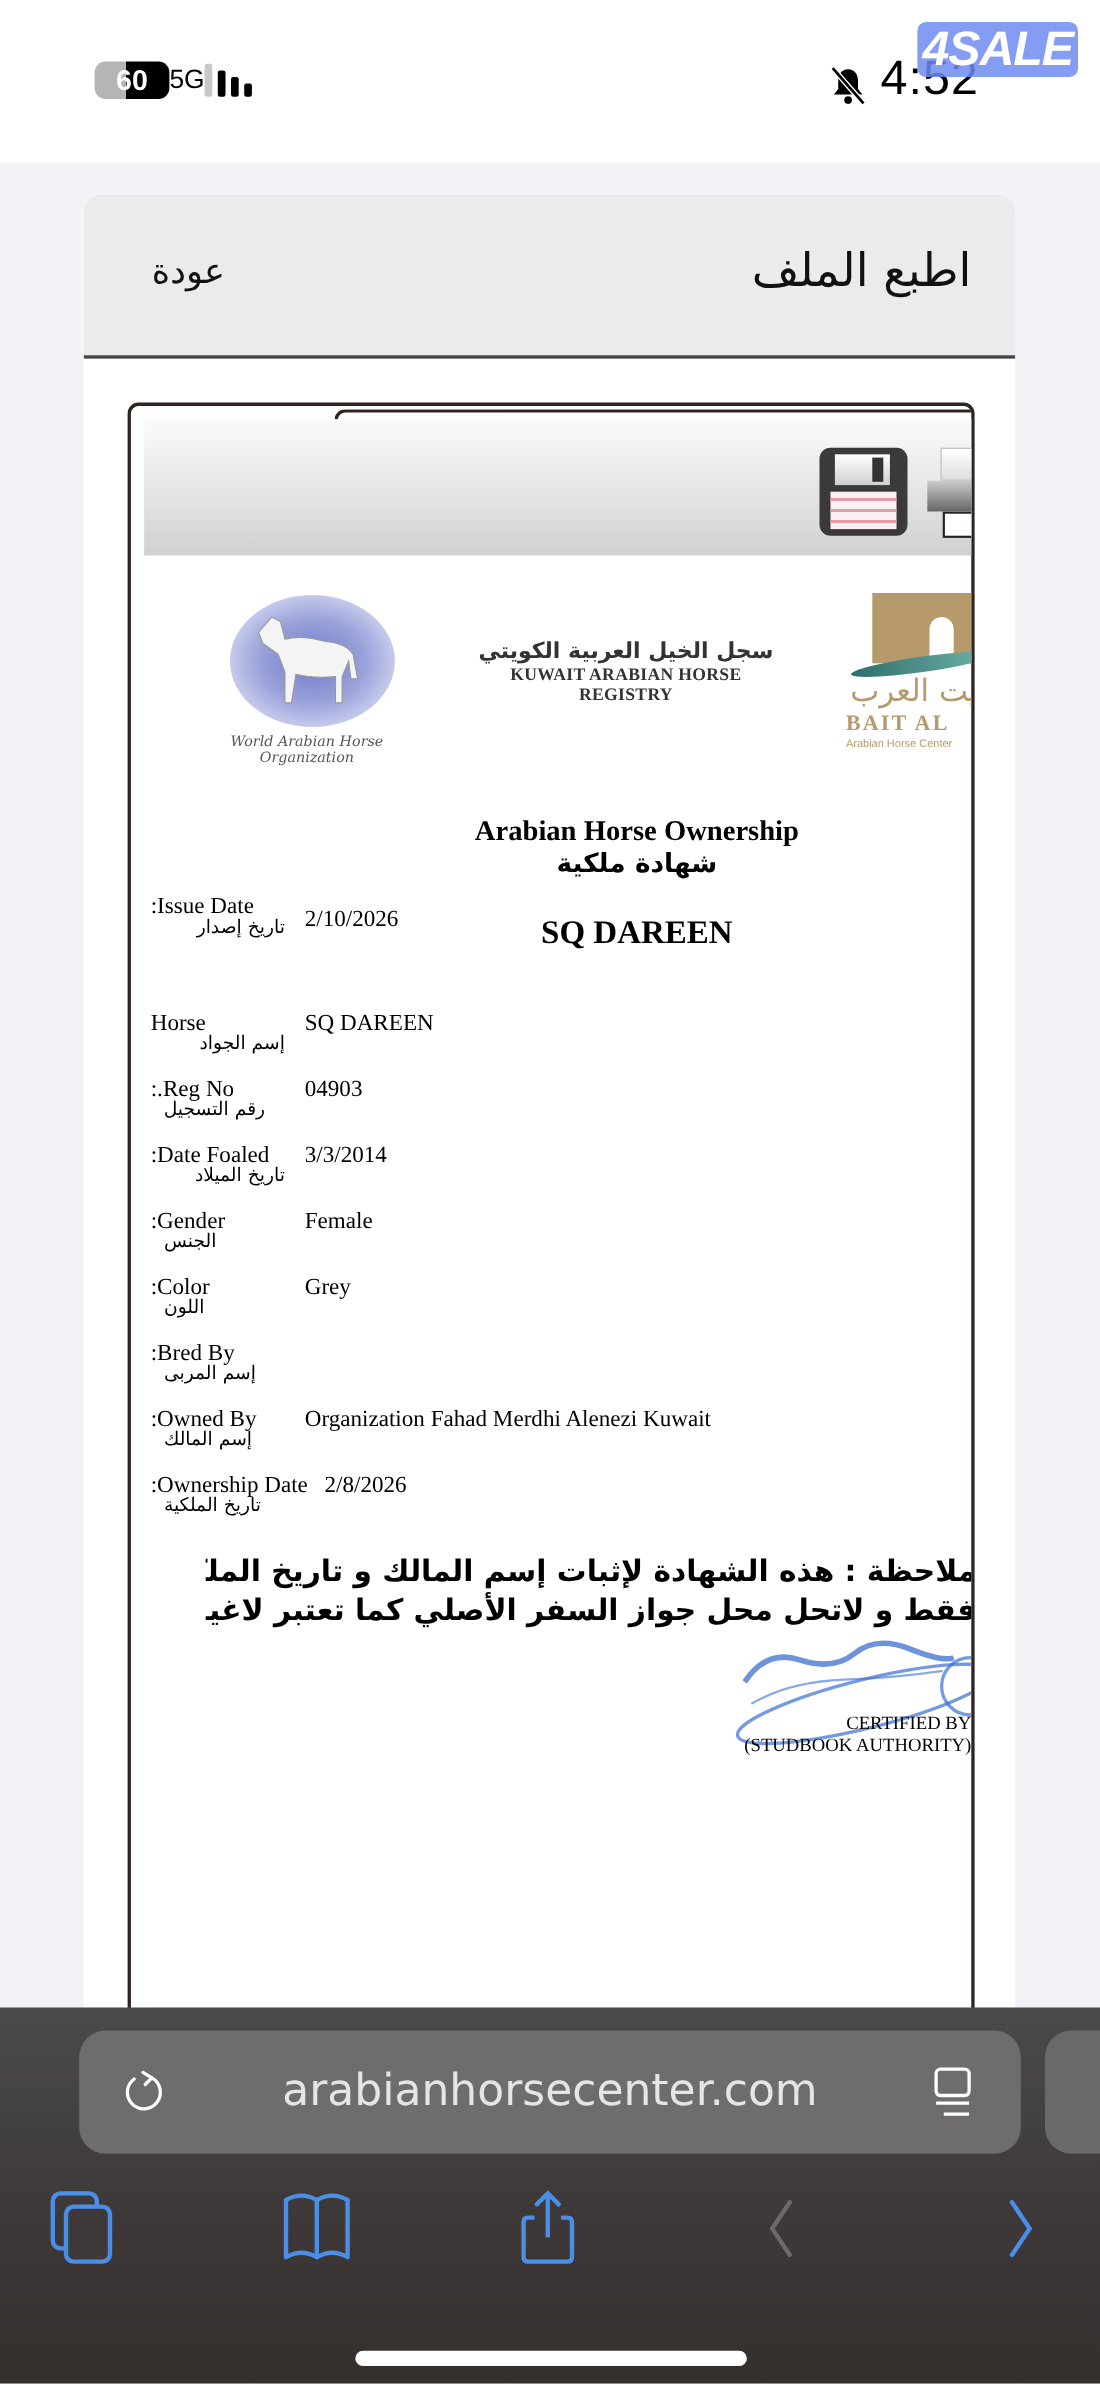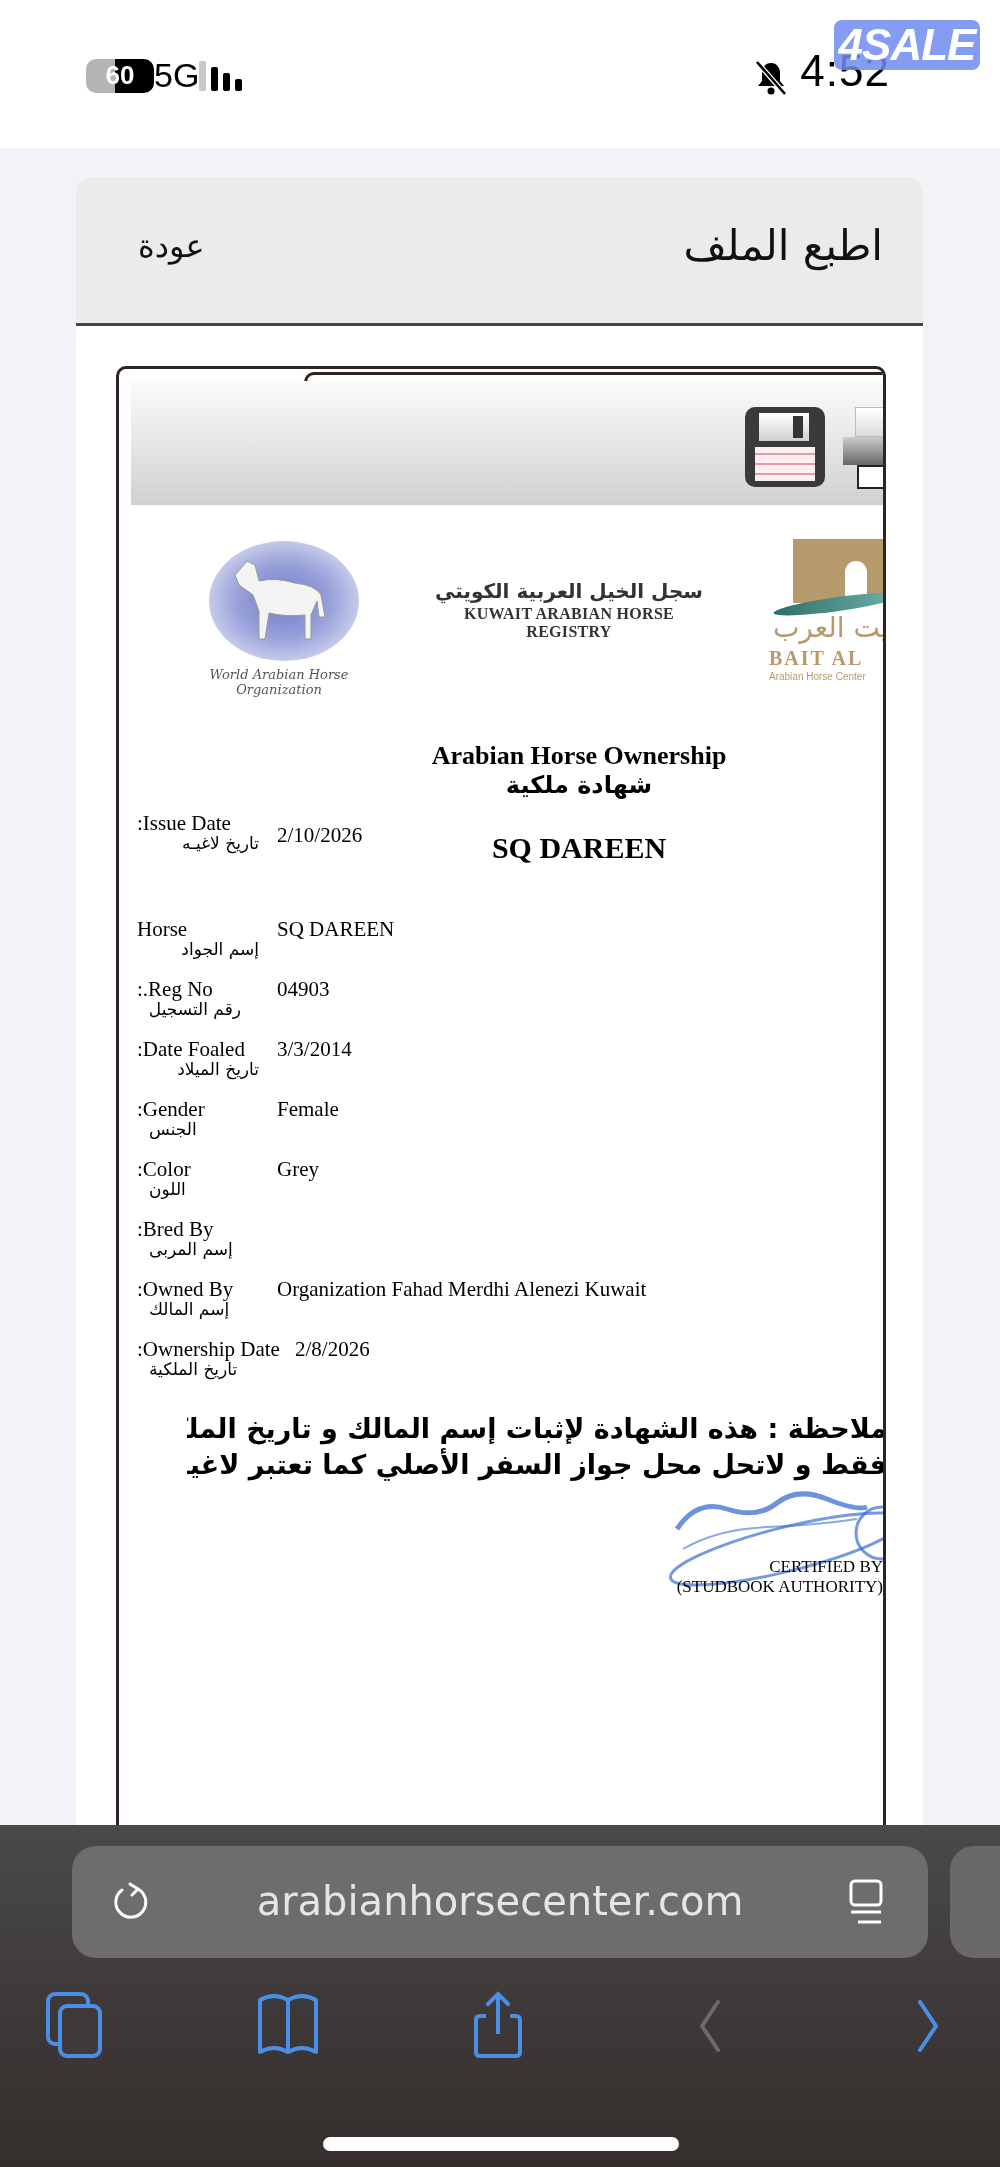--- a/index.html
+++ b/index.html
@@ -4,21 +4,21 @@
 <style>
   * { box-sizing: border-box; margin: 0; padding: 0; }
   html, body { width: 1000px; height: 2167px; overflow: hidden; background: #f2f2f7; }
   body { position: relative; font-family: "Liberation Sans", sans-serif; }
 
   
   .status-bar { position: absolute; left: 0; top: 0; width: 1000px; height: 148px; background: #ffffff; }
   .sb-left { position: absolute; left: 86px; top: 56px; display: flex; align-items: center; }
   .battery-pill { display: inline-flex; align-items: center; justify-content: center; width: 68px; height: 34px; border-radius: 10px;
     background: linear-gradient(90deg, #b5b5b5 0 42%, #000 42% 100%); color: #fff; font-weight: 700; font-size: 26px; }
-  .net-type { font-size: 34px; color: #000; }
+  .net-type { font-size: 24px; color: #000; }
   .signal { display: inline-flex; align-items: flex-end; gap: 5px; height: 30px; }
   .signal span { display: block; width: 7px; background: #000; border-radius: 2px; }
   .signal span.dim { background: #c8c8c8; }
   .sb-right { position: absolute; right: 110px; top: 46px; display: flex; align-items: flex-end; gap: 12px; }
   .time { font-size: 44px; color: #000; letter-spacing: 1px; }
   .badge-4sale { position: absolute; right: 20px; top: 20px; width: 146px; height: 50px; border-radius: 8px; background: rgba(110,140,240,0.85);
     color: #fff; font-weight: 700; font-style: italic; font-size: 44px; line-height: 50px; text-align: center; letter-spacing: -1px; }
 
   
   .page-card { position: absolute; left: 76px; top: 177px; width: 847px; height: 1650px; background: #ffffff; border-radius: 16px 16px 0 0; overflow: hidden; }
@@ -152,21 +152,21 @@
         <div class="bait-sub">Arabian Horse Center</div>
       </div>
     </div>
 
     <div class="cert-title">Arabian Horse Ownership</div>
     <div class="cert-title-ar">شهادة ملكية</div>
     <div class="horse-heading">SQ DAREEN</div>
 
     <div class="field" style="top:442px">
       <span class="lab-en">:Issue Date</span>
-      <span class="lab-ar">تاريخ لاغيـه</span>
+      <span class="lab-ar">تاريخ إصدار</span>
       <span class="val" style="top:12px">2/10/2026</span>
     </div>
     <div class="field" style="top:548px">
       <span class="lab-en">Horse</span>
       <span class="lab-ar">إسم الجواد</span>
       <span class="val">SQ DAREEN</span>
     </div>
     <div class="field" style="top:608px">
       <span class="lab-en">:.Reg No</span>
       <span class="lab-ar" style="right:calc(770px - 122px)">رقم التسجيل</span>

